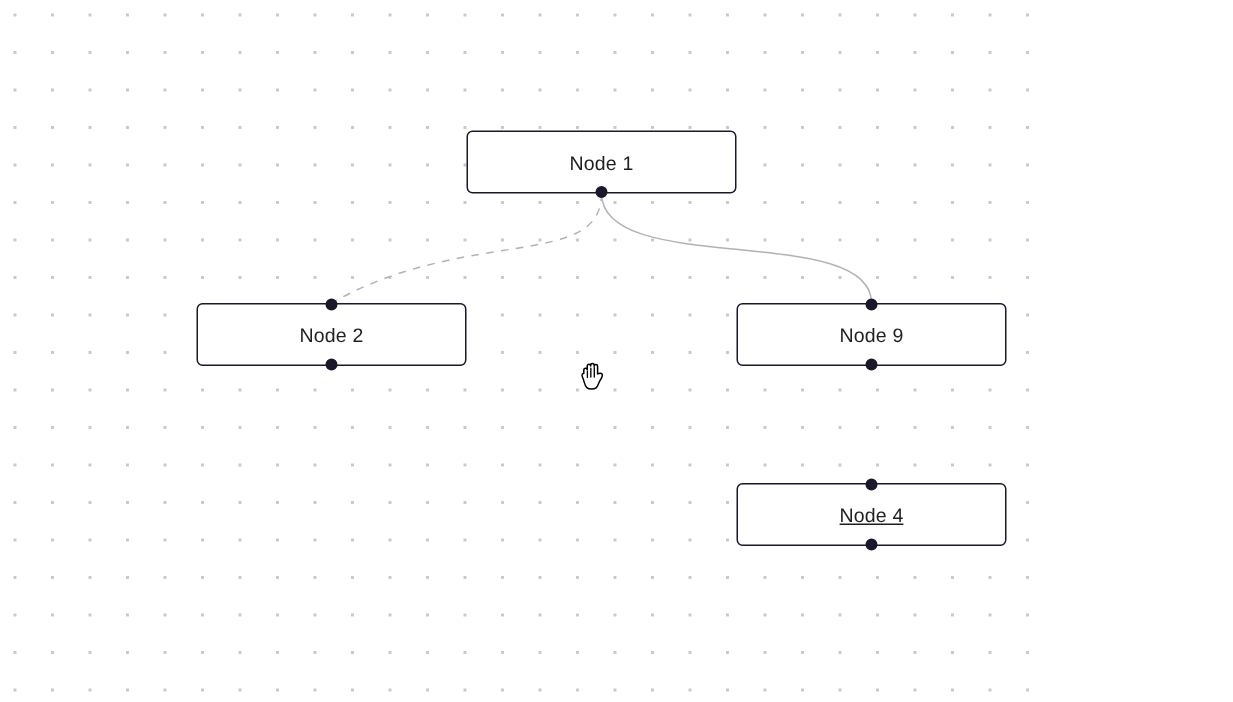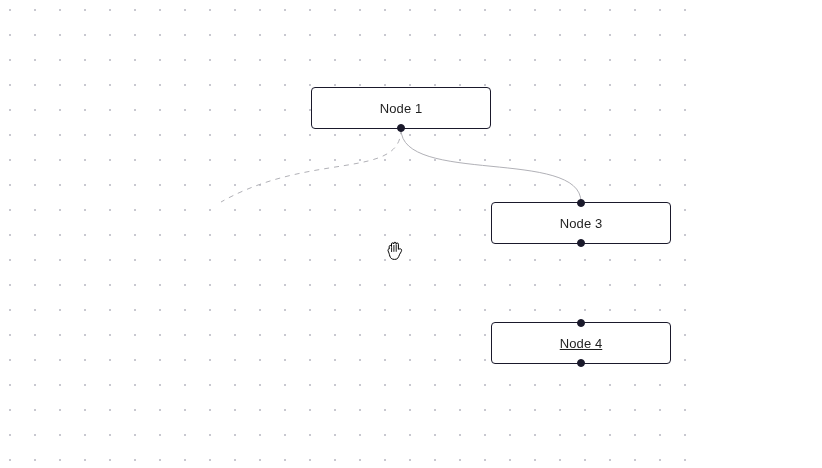--- a/index.html
+++ b/index.html
@@ -97,23 +97,28 @@
   <svg id="edges" viewBox="0 0 822 468" width="822" height="468" xmlns="http://www.w3.org/2000/svg">
     <path id="edge-0" fill="none" stroke="#b1b1b7" stroke-width="1" stroke-dasharray="5 5" d="M 401 129 C 401 180, 311 151, 221 202"></path>
     <path id="edge-1" fill="none" stroke="#b1b1b7" stroke-width="1" d="M 401 129 C 401 185, 581 148, 581 202"></path>
   </svg>
 
   <div class="node" id="n0" style="left: 311px; top: 87px; width: 180px; height: 42px; border-color: rgb(26, 25, 43); background: rgb(255, 255, 255); color: rgb(31, 31, 31);">
     <span class="node-label">Node 1</span>
     <span class="handle bottom" style="background: rgb(26, 25, 43); border-color: rgb(26, 25, 43);"></span>
   </div>
 
+  <div class="node" id="n1" style="left: 131px; top: 202px; width: 180px; height: 42px; border-color: rgb(26, 25, 43); background: rgb(255, 255, 255); color: rgb(31, 31, 31);">
+    <span class="node-label">Node 2</span>
+    <span class="handle top" style="background: rgb(26, 25, 43); border-color: rgb(26, 25, 43);"></span>
+    <span class="handle bottom" style="background: rgb(26, 25, 43); border-color: rgb(26, 25, 43);"></span>
+  </div>
 
   <div class="node" id="n2" style="left: 491px; top: 202px; width: 180px; height: 42px; border-color: rgb(26, 25, 43); background: rgb(255, 255, 255); color: rgb(31, 31, 31);">
-    <span class="node-label">Node 3</span>
+    <span class="node-label">Node 9</span>
     <span class="handle top" style="background: rgb(26, 25, 43); border-color: rgb(26, 25, 43);"></span>
     <span class="handle bottom" style="background: rgb(26, 25, 43); border-color: rgb(26, 25, 43);"></span>
   </div>
 
   <div class="node" id="n3" style="left: 491px; top: 322px; width: 180px; height: 42px; border-color: rgb(26, 25, 43); background: rgb(255, 255, 255); color: rgb(31, 31, 31); text-decoration: underline;">
     <span class="node-label">Node 4</span>
     <span class="handle top" style="background: rgb(26, 25, 43); border-color: rgb(26, 25, 43);"></span>
     <span class="handle bottom" style="background: rgb(26, 25, 43); border-color: rgb(26, 25, 43);"></span>
   </div>
 

